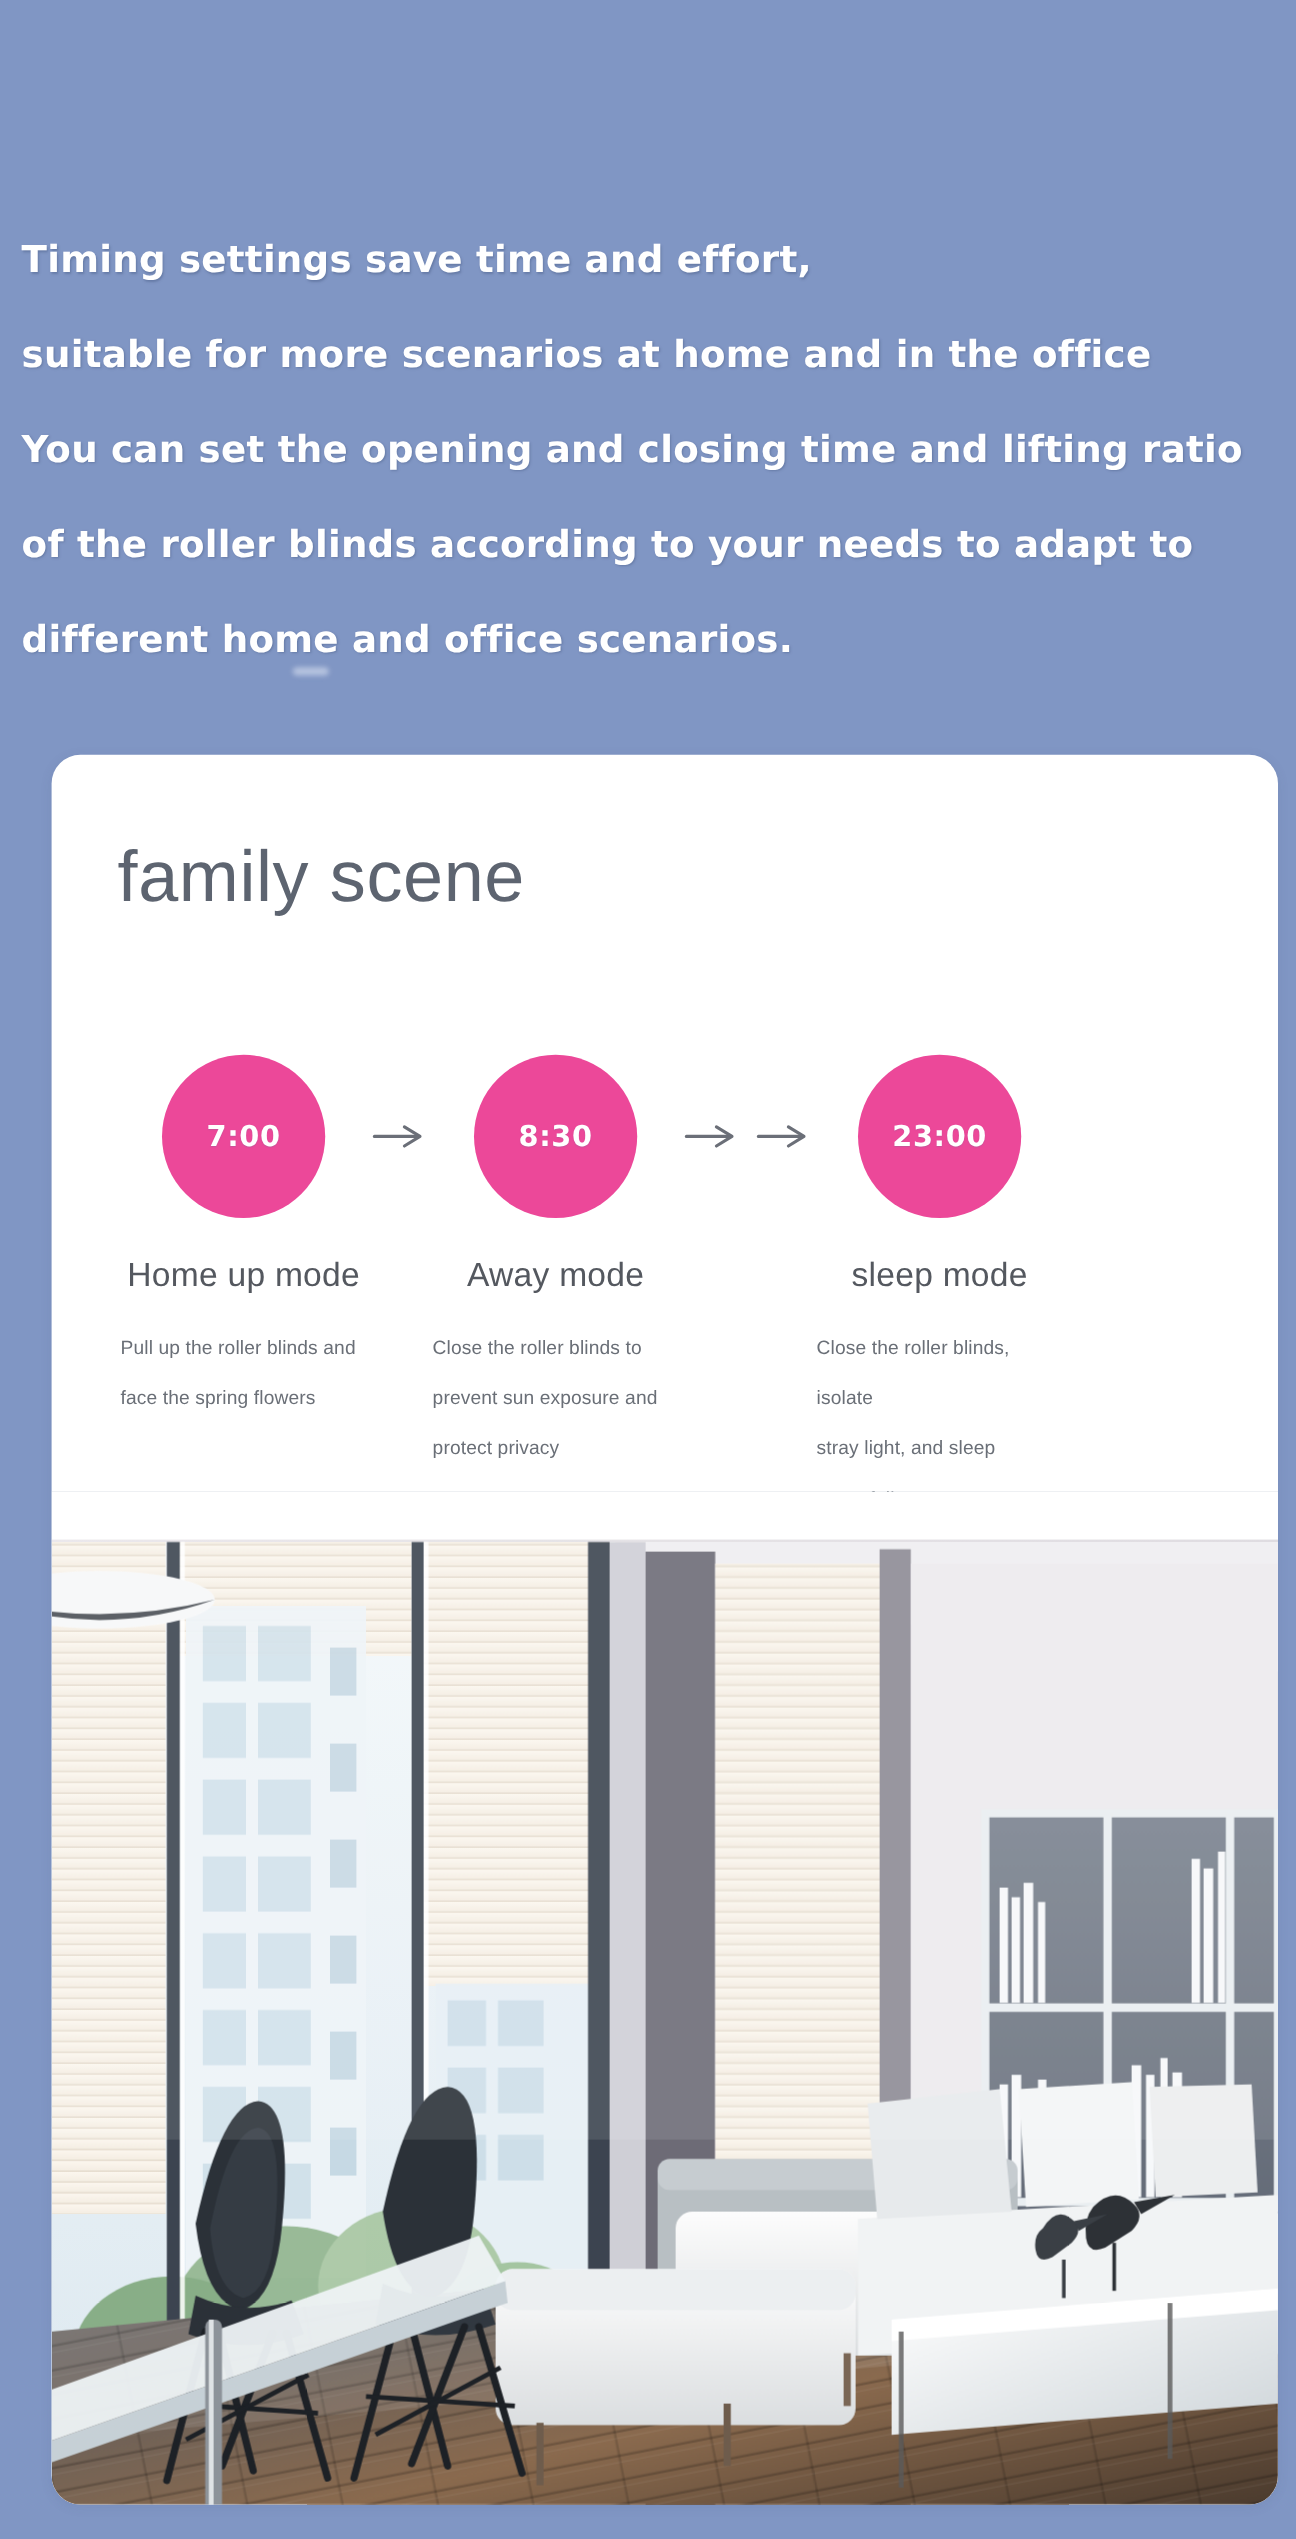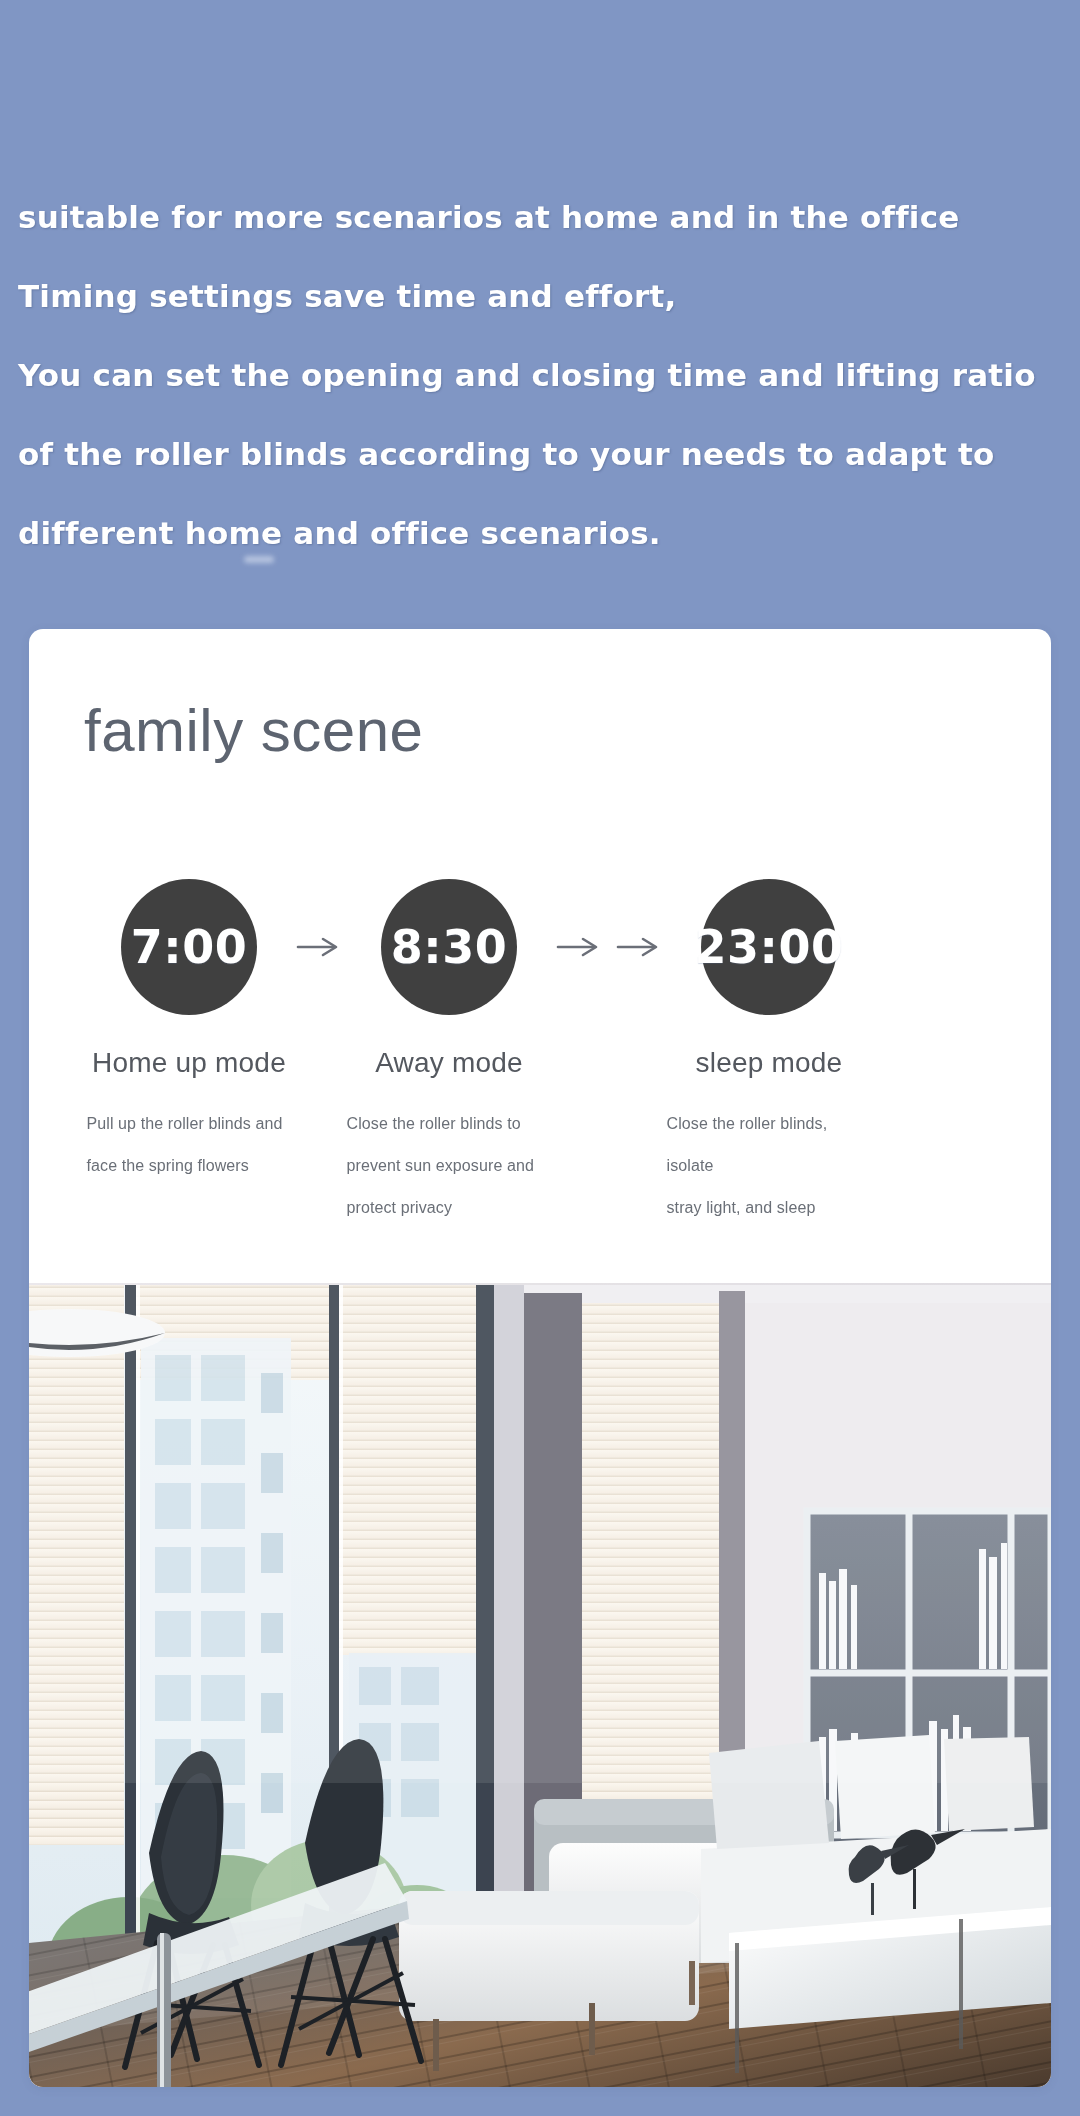--- a/index.html
+++ b/index.html
@@ -35,24 +35,24 @@
     left:244px; top:556px;
     width:30px; height:7px;
     border-radius:4px;
     background:rgba(225,233,245,.55);
     filter:blur(2.4px);
   }
 
   
   .card{
     position:absolute;
-    left:29px; top:629px;
+    left:43px; top:629px;
     width:1022px; height:1458px;
     background:#ffffff;
-    border-radius:14px;
+    border-radius:24px;
     overflow:hidden;
     box-shadow:0 2px 10px rgba(60,80,120,.10);
   }
 
   .card-title{
     position:absolute;
     left:55px; top:67px;
     font-family:"Liberation Sans", sans-serif;
     font-size:60px;
     font-weight:400;
@@ -71,28 +71,28 @@
   .step{
     width:200px;
     flex:0 0 200px;
     display:flex;
     flex-direction:column;
     align-items:center;
   }
   .bubble{
     width:136px; height:136px;
     border-radius:50%;
-    background:#404040;
+    background:#ec4899;
     display:flex;
     align-items:center;
     justify-content:center;
     color:#ffffff;
     font-family:"DejaVu Sans", sans-serif;
     font-weight:700;
-    font-size:46px;
+    font-size:24px;
     letter-spacing:0.5px;
     text-shadow:0 1px 1px rgba(90,110,150,.25);
   }
   .mode-name{
     margin-top:32px;
     font-size:28px;
     font-weight:400;
     color:#54585f;
     letter-spacing:0.2px;
     white-space:nowrap;
@@ -122,22 +122,22 @@
     width:1022px; height:844px;
     overflow:hidden;
     background:#cfd7de;
   }
   .photo svg{ display:block; width:1022px; height:844px; }
 </style>
 </head>
 <body>
 
 <div class="headline">
+  <p>Timing settings save time and effort,</p>
   <p>suitable for more scenarios at home and in the office</p>
-  <p>Timing settings save time and effort,</p>
   <p class="wrap">You can set the opening and closing time and lifting ratio of the roller blinds according to your needs to adapt to different home and office scenarios.</p>
 </div>
 
 <div class="smudge"></div>
 
 <div class="card">
 
   <div class="card-title">family scene</div>
 
   <div class="timeline">

